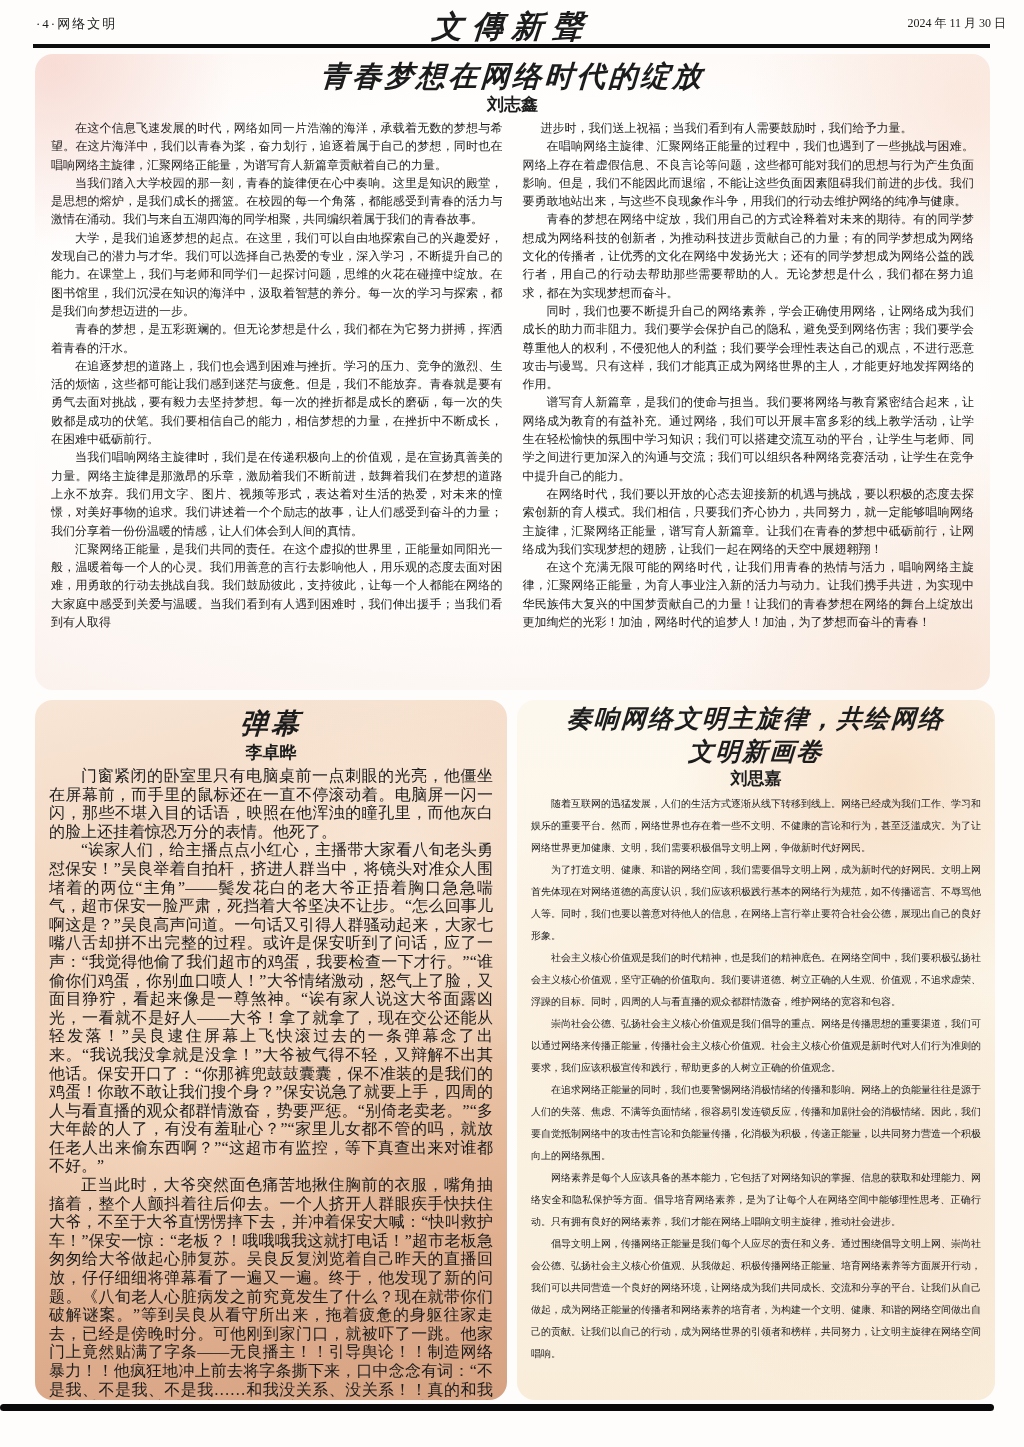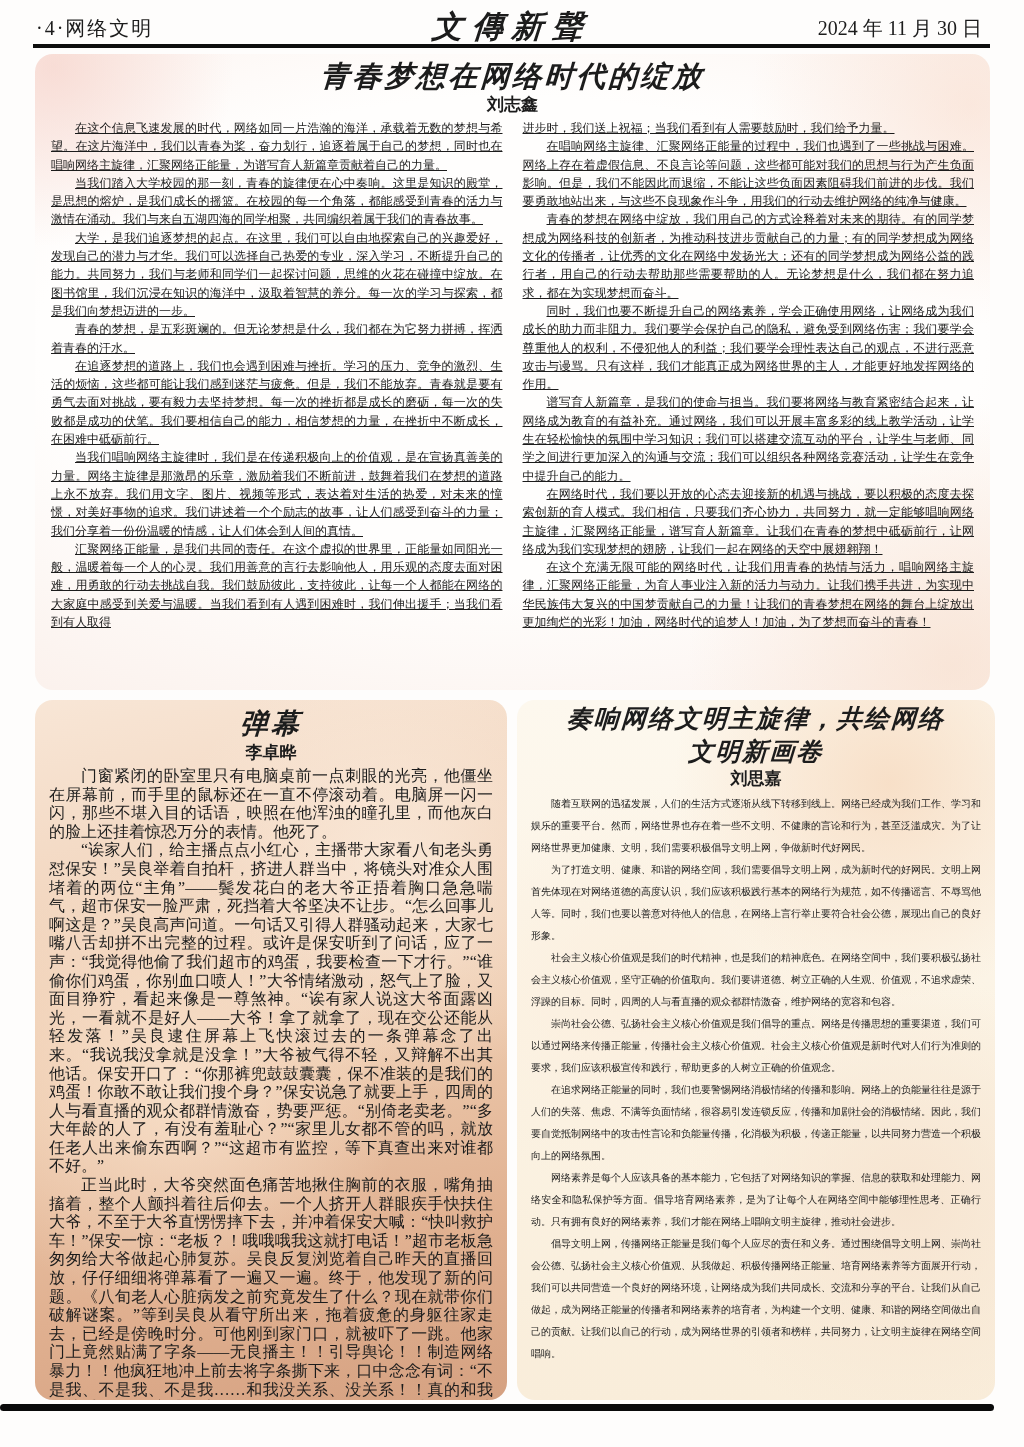--- a/index.html
+++ b/index.html
@@ -1,27 +1,27 @@
 <!DOCTYPE html>
 <html><head>
 <meta charset="utf-8">
 <style>
   html,body{margin:0;padding:0;background:#ffffff;}
   .page{
     position:relative;width:1024px;height:1447px;background:#fefdfc;overflow:hidden;
     font-family:"Liberation Serif","DejaVu Serif",serif;color:#1c1c1c;
   }
   
-  .hdr-left{position:absolute;left:36px;top:15px;font-size:20px;letter-spacing:2px;}
+  .hdr-left{position:absolute;left:36px;top:15px;font-size:13px;letter-spacing:2px;}
   .masthead{
     position:absolute;left:0;right:0;top:6px;text-align:center;
     font-size:31px;font-weight:900;font-style:italic;letter-spacing:9px;
     transform:skewX(-4deg);
   }
-  .hdr-date{position:absolute;right:42px;top:15px;font-size:20px;}
+  .hdr-date{position:absolute;right:18px;top:15px;font-size:12px;}
   .top-rule{position:absolute;left:33px;width:957px;top:44px;height:4px;background:#0d0d0d;}
   
   .artbox{position:absolute;border-radius:18px;box-sizing:border-box;overflow:hidden;}
   .art1{
     left:35px;top:54px;width:955px;height:636px;padding:4px 16px 8px;
     background:
       radial-gradient(circle at 2% 2%, rgba(244,200,190,.55) 0, rgba(244,200,190,0) 16%),
       radial-gradient(circle at 98% 8%, rgba(248,216,198,.5) 0, rgba(248,216,198,0) 20%),
       radial-gradient(circle at 96% 96%, rgba(247,220,200,.6) 0, rgba(247,220,200,0) 24%),
       radial-gradient(ellipse 110% 85% at 50% 45%, #fffefd 45%, #fbf1ec 80%, #f6e5de 100%);
@@ -42,24 +42,24 @@
       linear-gradient(180deg,#fdf8ee 0%,#fbf2e2 60%,#f9edda 100%);
   }
   
   .callig{font-weight:900;font-style:italic;transform:skewX(-3deg);letter-spacing:3px;}
   .t1{margin:0;text-align:center;font-size:29px;line-height:36px;}
   .t2{margin:0;text-align:center;font-size:28px;line-height:36px;}
   .t3{margin:0;text-align:center;font-size:25px;line-height:33px;letter-spacing:2px;}
   .author{margin:0 0 3px;text-align:center;font-size:17px;line-height:22px;
           font-weight:900;}
   
-  .cols{display:flex;gap:20px;margin-top:2px;text-decoration:underline;}
+  .cols{display:flex;gap:20px;margin-top:2px;}
   .col{flex:1;min-width:0;}
   .para{margin:0;text-indent:2em;text-align:justify;}
-  .para.cont{text-indent:0;}
+  .para.cont{text-indent:0;margin-left:18px;}
   .art1 .para{font-size:12px;line-height:18.3px;}
   .art2 .para{font-size:16px;line-height:18.6px;}
   .art3 .para{font-size:10px;line-height:22px;}
   .bottom-rule{position:absolute;left:0;width:994px;top:1404px;height:7px;
     background:#0a0a0a;border-radius:4px;}
 </style>
 </head>
 <body>
 
 <div class="page">
@@ -69,21 +69,21 @@
   <div class="hdr-date">2024 年 11 月 30 日</div>
   <div class="top-rule"></div>
 
   <section class="artbox art1">
     <h1 class="t1 callig">青春梦想在网络时代的绽放</h1>
     <div class="author">刘志鑫</div>
     <div class="cols">
       <div class="col">
           <p class="para">在这个信息飞速发展的时代，网络如同一片浩瀚的海洋，承载着无数的梦想与希望。在这片海洋中，我们以青春为桨，奋力划行，追逐着属于自己的梦想，同时也在唱响网络主旋律，汇聚网络正能量，为谱写育人新篇章贡献着自己的力量。</p>
           <p class="para">当我们踏入大学校园的那一刻，青春的旋律便在心中奏响。这里是知识的殿堂，是思想的熔炉，是我们成长的摇篮。在校园的每一个角落，都能感受到青春的活力与激情在涌动。我们与来自五湖四海的同学相聚，共同编织着属于我们的青春故事。</p>
-          <p class="para">大学，是我们追逐梦想的起点。在这里，我们可以自由地探索自己的兴趣爱好，发现自己的潜力与才华。我们可以选择自己热爱的专业，深入学习，不断提升自己的能力。共同努力，我们与老师和同学们一起探讨问题，思维的火花在碰撞中绽放。在图书馆里，我们沉浸在知识的海洋中，汲取着智慧的养分。每一次的学习与探索，都是我们向梦想迈进的一步。</p>
+          <p class="para">大学，是我们追逐梦想的起点。在这里，我们可以自由地探索自己的兴趣爱好，发现自己的潜力与才华。我们可以选择自己热爱的专业，深入学习，不断提升自己的能力。在课堂上，我们与老师和同学们一起探讨问题，思维的火花在碰撞中绽放。在图书馆里，我们沉浸在知识的海洋中，汲取着智慧的养分。每一次的学习与探索，都是我们向梦想迈进的一步。</p>
           <p class="para">青春的梦想，是五彩斑斓的。但无论梦想是什么，我们都在为它努力拼搏，挥洒着青春的汗水。</p>
           <p class="para">在追逐梦想的道路上，我们也会遇到困难与挫折。学习的压力、竞争的激烈、生活的烦恼，这些都可能让我们感到迷茫与疲惫。但是，我们不能放弃。青春就是要有勇气去面对挑战，要有毅力去坚持梦想。每一次的挫折都是成长的磨砺，每一次的失败都是成功的伏笔。我们要相信自己的能力，相信梦想的力量，在挫折中不断成长，在困难中砥砺前行。</p>
           <p class="para">当我们唱响网络主旋律时，我们是在传递积极向上的价值观，是在宣扬真善美的力量。网络主旋律是那激昂的乐章，激励着我们不断前进，鼓舞着我们在梦想的道路上永不放弃。我们用文字、图片、视频等形式，表达着对生活的热爱，对未来的憧憬，对美好事物的追求。我们讲述着一个个励志的故事，让人们感受到奋斗的力量；我们分享着一份份温暖的情感，让人们体会到人间的真情。</p>
           <p class="para">汇聚网络正能量，是我们共同的责任。在这个虚拟的世界里，正能量如同阳光一般，温暖着每一个人的心灵。我们用善意的言行去影响他人，用乐观的态度去面对困难，用勇敢的行动去挑战自我。我们鼓励彼此，支持彼此，让每一个人都能在网络的大家庭中感受到关爱与温暖。当我们看到有人遇到困难时，我们伸出援手；当我们看到有人取得</p>
         </div>
       <div class="col">
         <p class="para cont">进步时，我们送上祝福；当我们看到有人需要鼓励时，我们给予力量。</p>
         <div>
             <p class="para">在唱响网络主旋律、汇聚网络正能量的过程中，我们也遇到了一些挑战与困难。网络上存在着虚假信息、不良言论等问题，这些都可能对我们的思想与行为产生负面影响。但是，我们不能因此而退缩，不能让这些负面因素阻碍我们前进的步伐。我们要勇敢地站出来，与这些不良现象作斗争，用我们的行动去维护网络的纯净与健康。</p>
             <p class="para">青春的梦想在网络中绽放，我们用自己的方式诠释着对未来的期待。有的同学梦想成为网络科技的创新者，为推动科技进步贡献自己的力量；有的同学梦想成为网络文化的传播者，让优秀的文化在网络中发扬光大；还有的同学梦想成为网络公益的践行者，用自己的行动去帮助那些需要帮助的人。无论梦想是什么，我们都在努力追求，都在为实现梦想而奋斗。</p>

